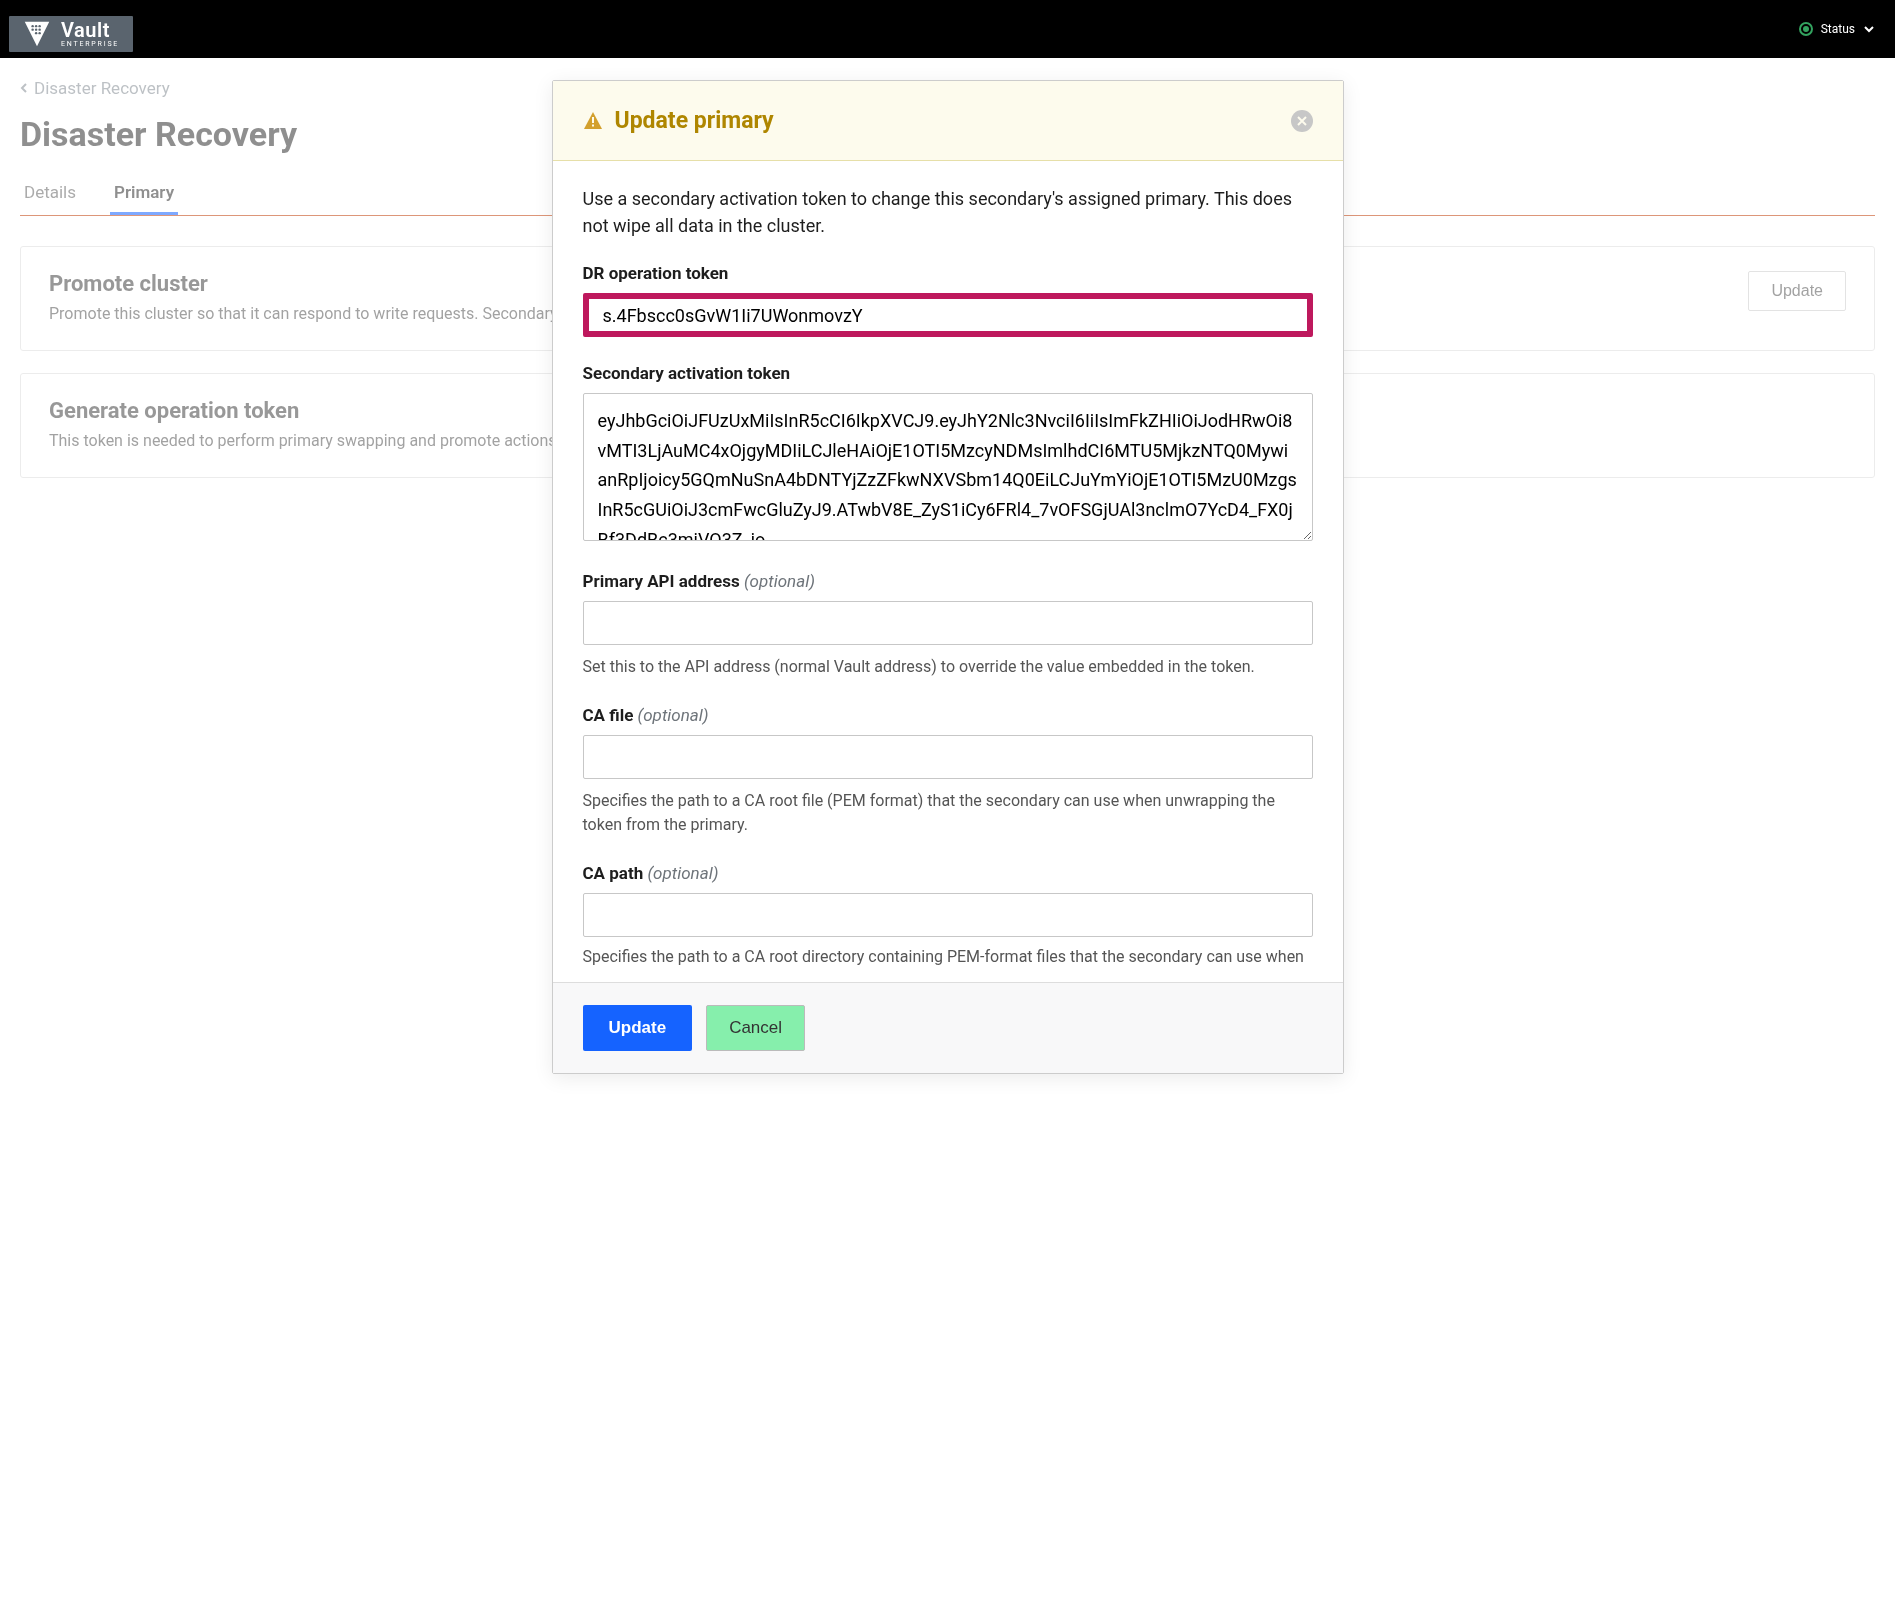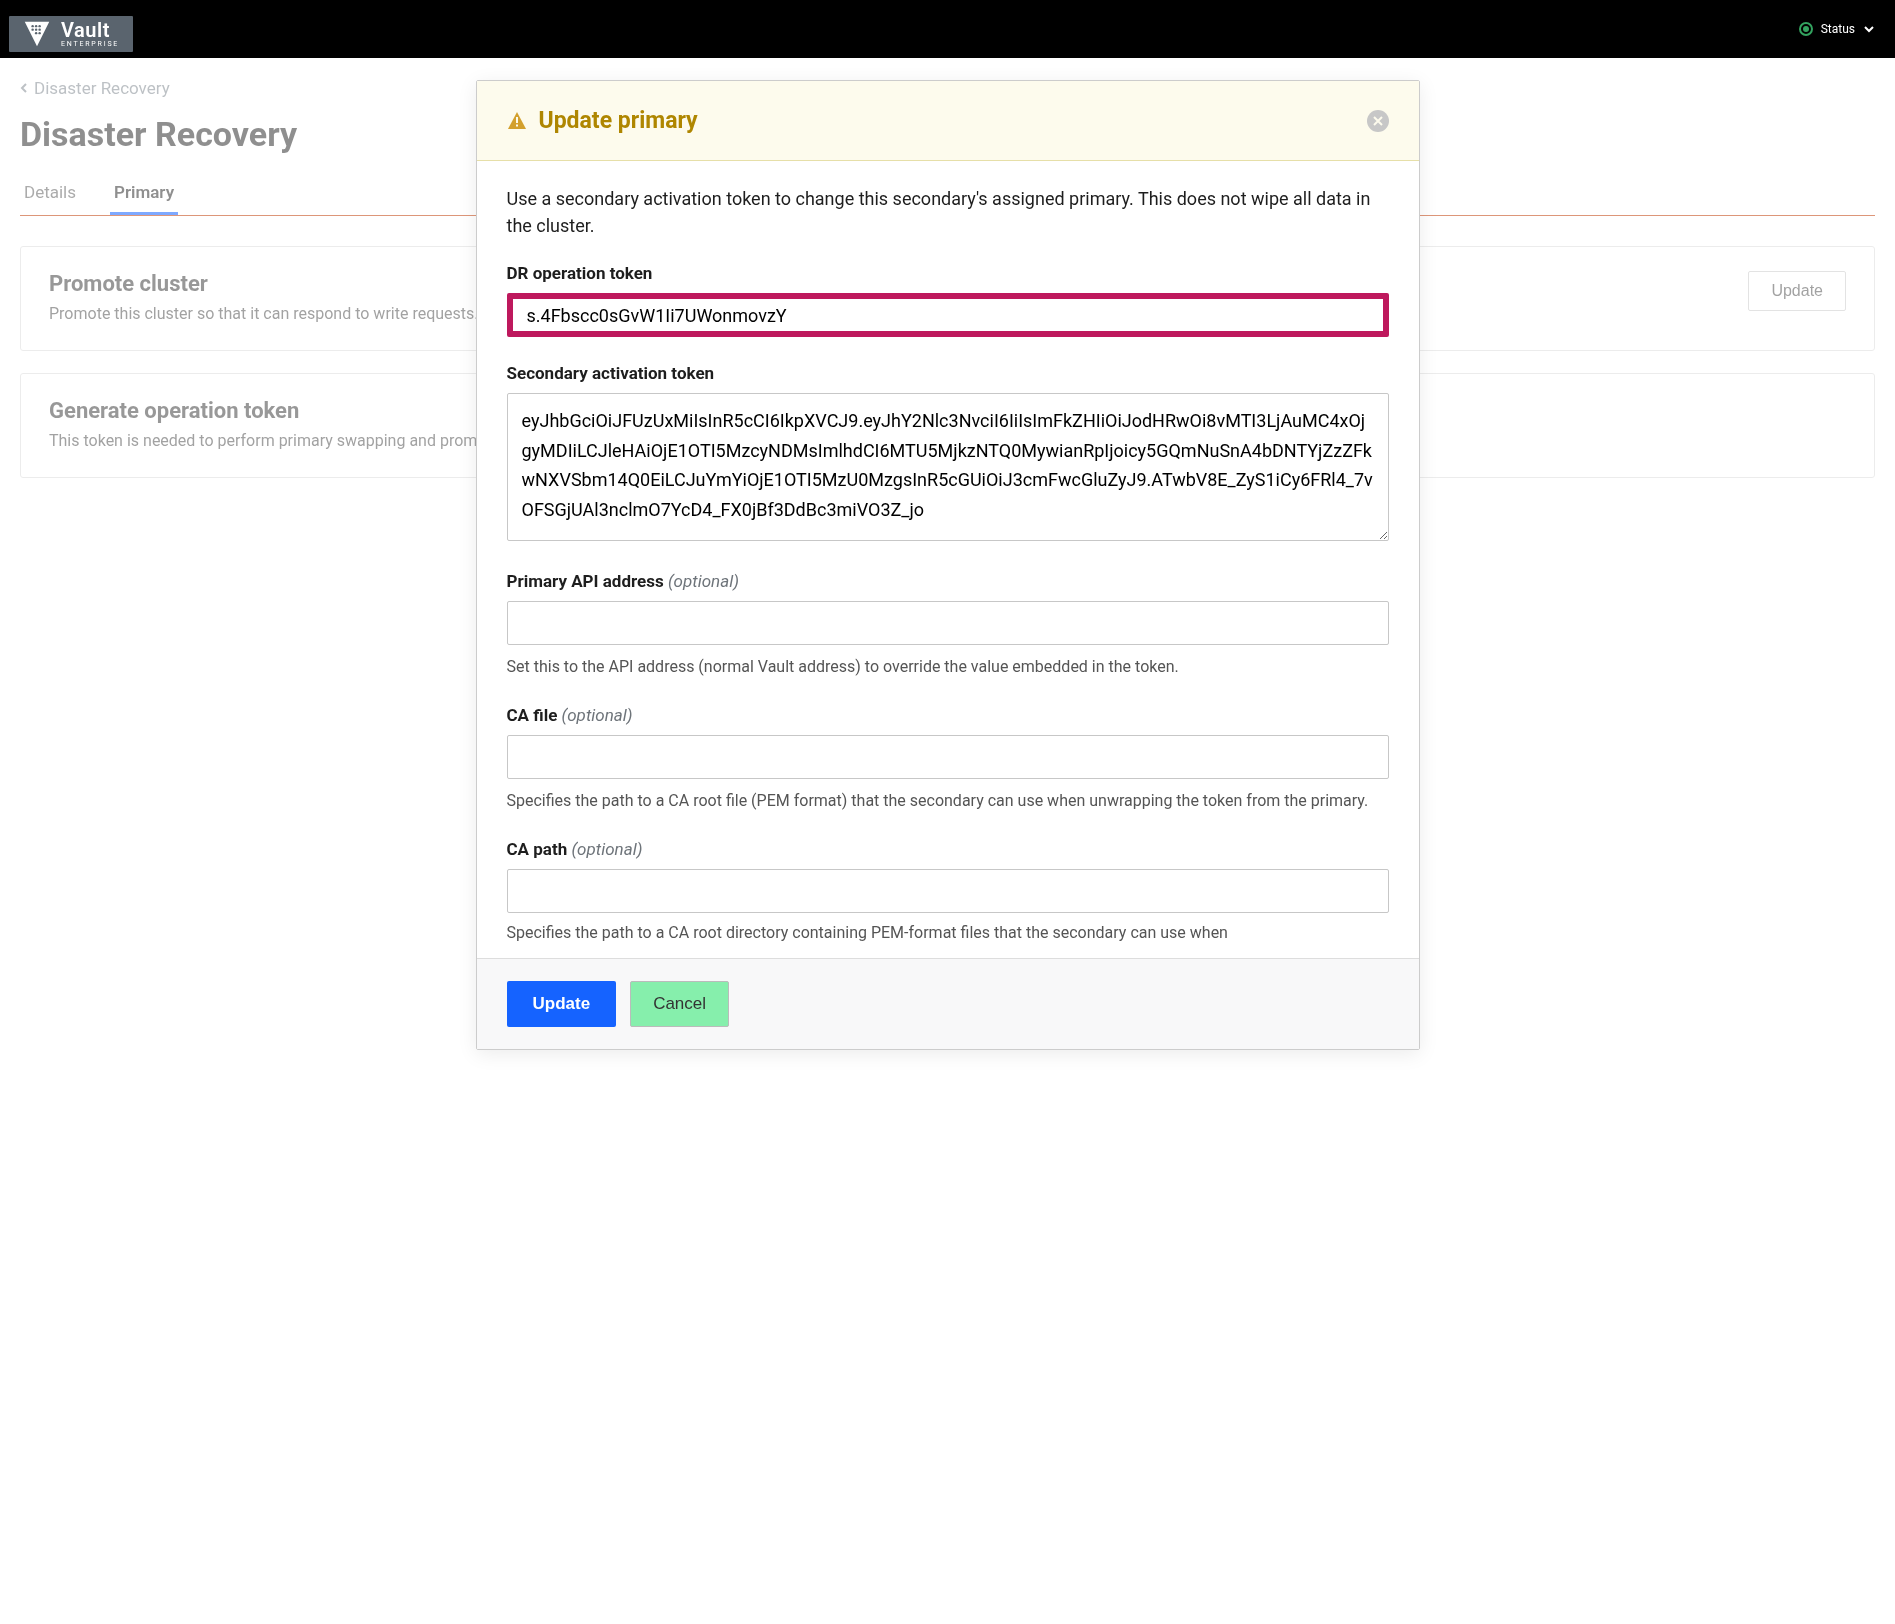--- a/index.html
+++ b/index.html
@@ -149,21 +149,21 @@
     .overlay {
       position: fixed;
       inset: 0;
       display: flex;
       justify-content: center;
       align-items: flex-start;
       padding-top: 80px;
       pointer-events: none;
     }
     .modal {
-      width: 944px;
+      width: 792px;
       background: #fff;
       border: 1px solid #ccc;
       border-radius: 2px;
       box-shadow: 0 4px 20px rgba(0,0,0,0.08);
       pointer-events: auto;
       display: flex;
       flex-direction: column;
       max-height: calc(100vh - 80px);
     }
     .modal-header {

